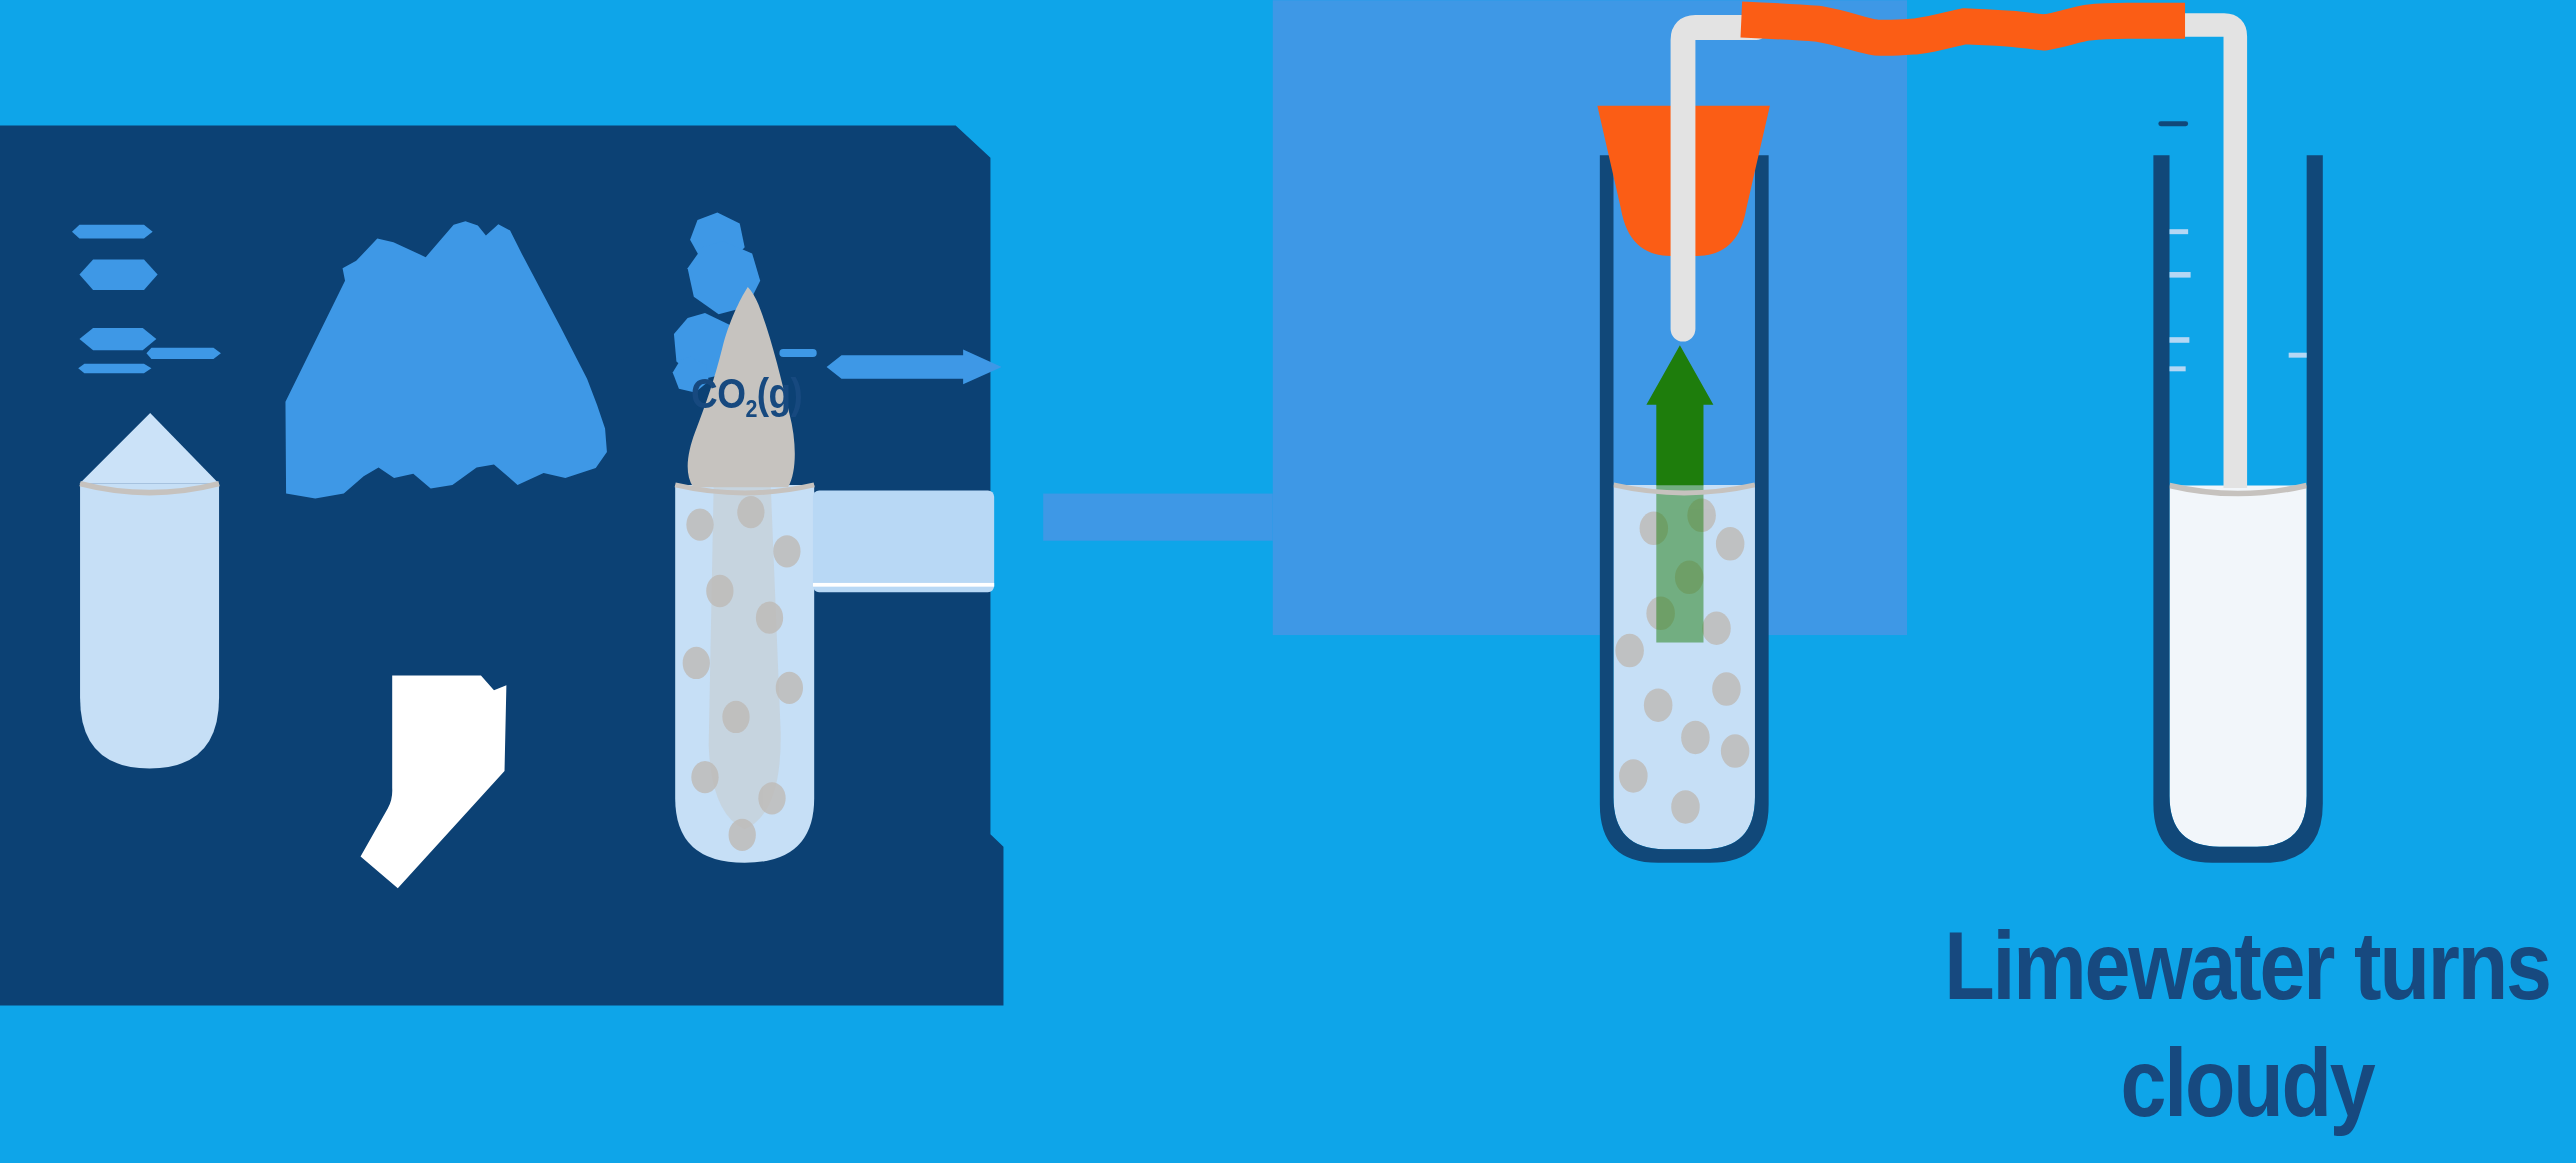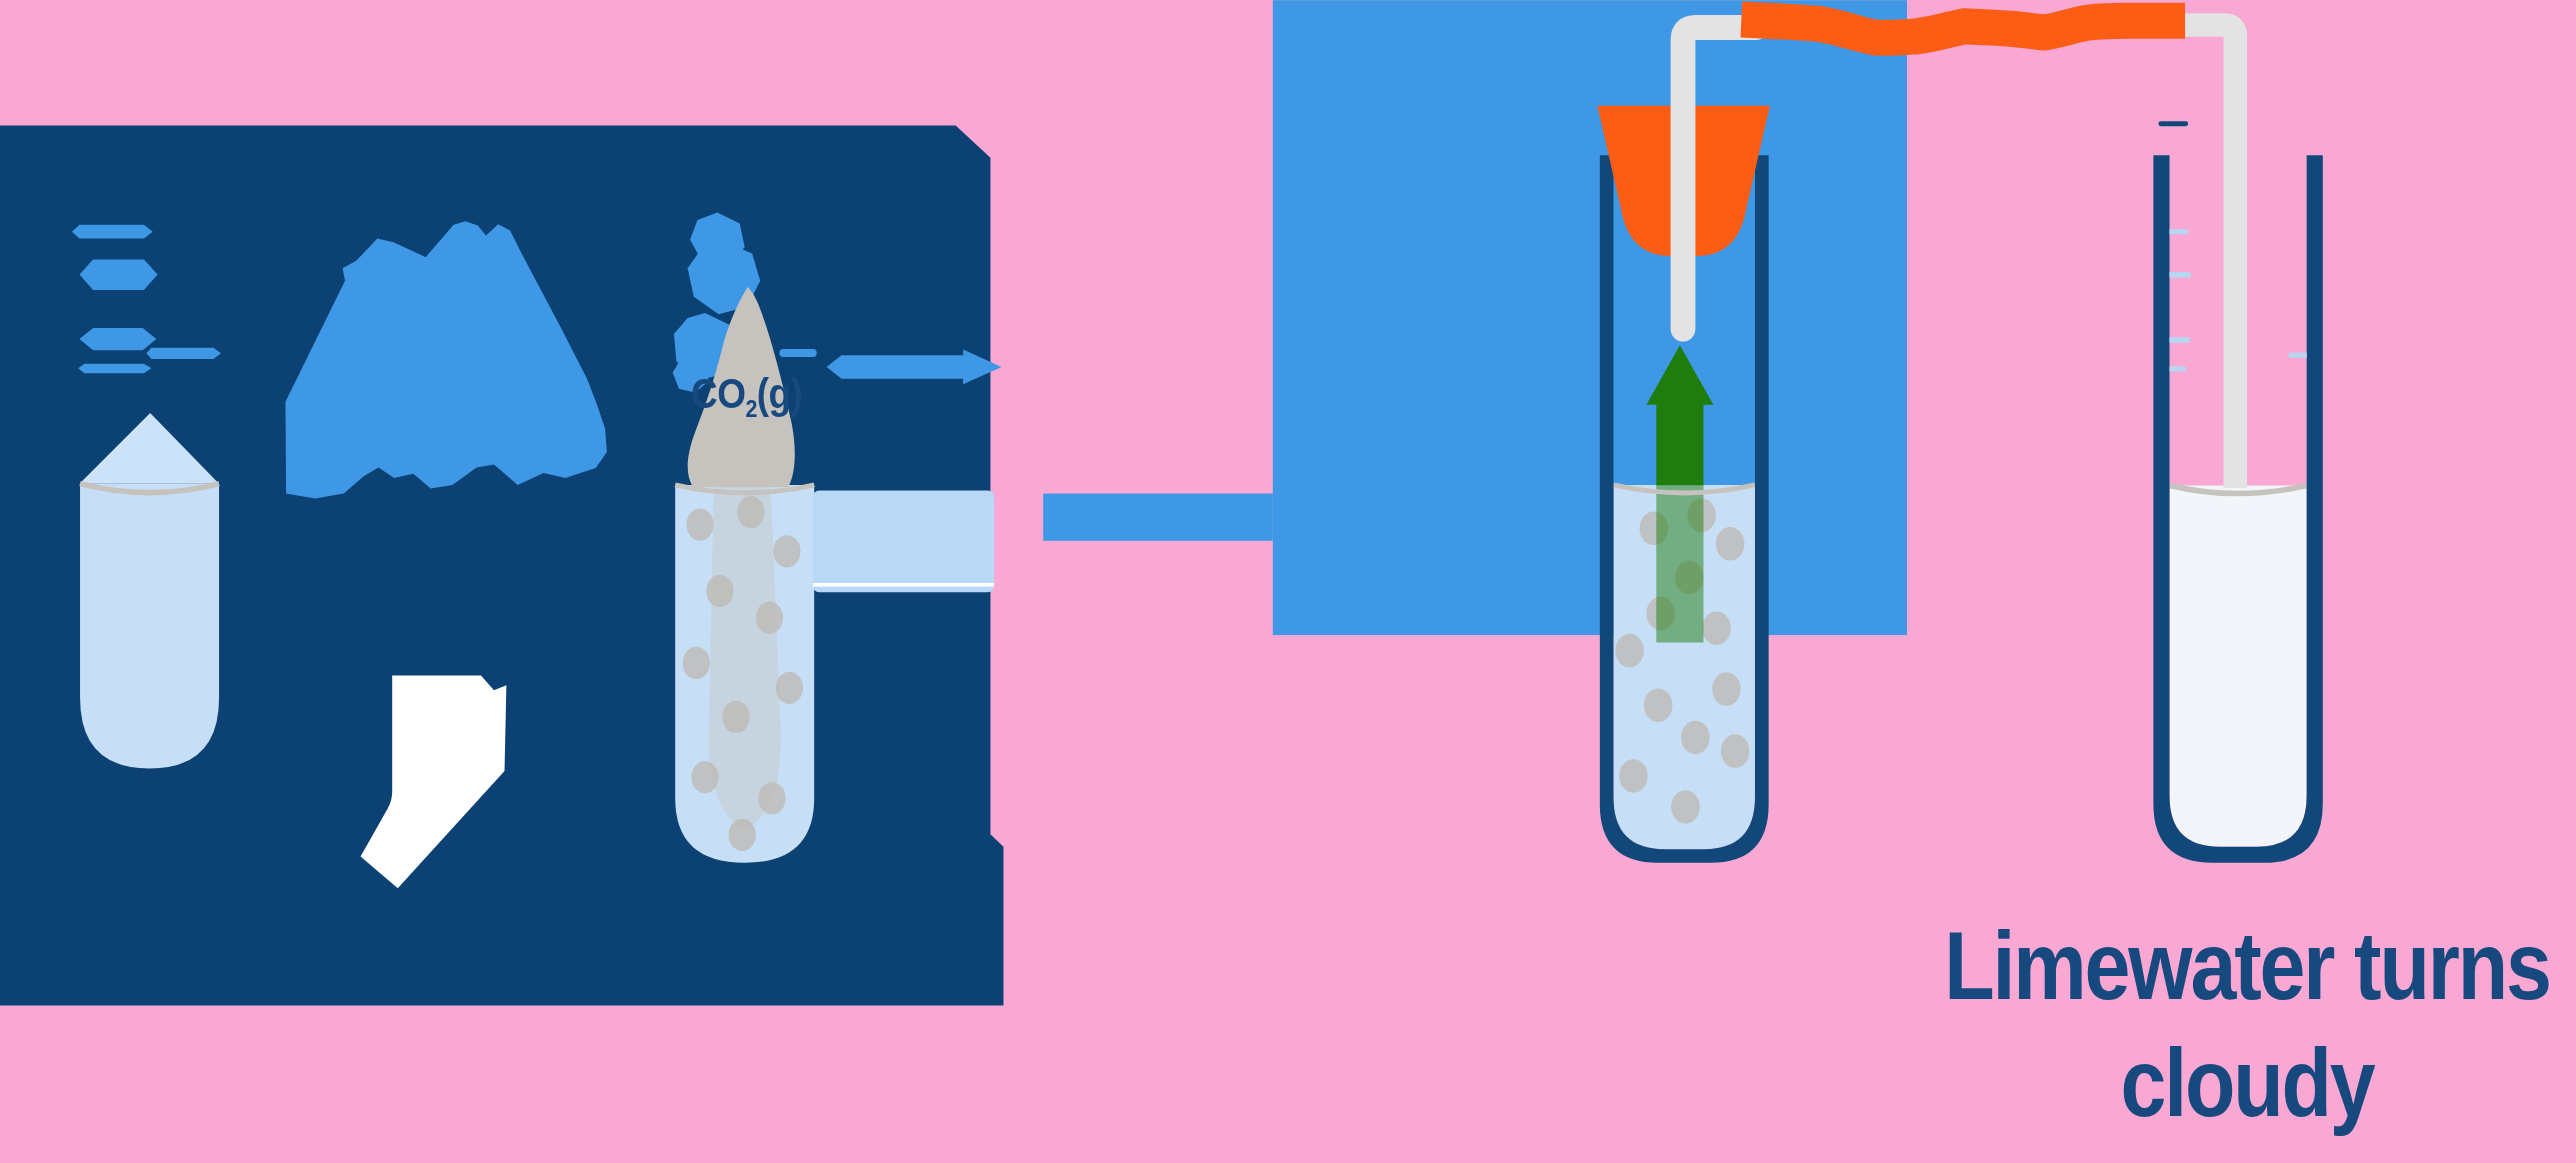--- a/index.html
+++ b/index.html
@@ -1,17 +1,17 @@
 <!DOCTYPE html>
 <html style="font-size:10px"><head>
 <meta charset="utf-8">
 <style>
   html,body{margin:0;padding:0;background:#ffffff;}
   body{font-family:"Liberation Sans","DejaVu Sans",sans-serif;}
-  .stage{position:relative;width:2576px;height:1164px;background:#f9a8d4;overflow:hidden;}
+  .stage{position:relative;width:2576px;height:1164px;background:#0ea5e9;overflow:hidden;}
   .stage svg{position:absolute;left:0;top:0;}
   .overlay{position:absolute;font-weight:bold;color:#17497f;}
   #co2-label{left:691px;top:370px;font-size:42px;white-space:nowrap;
              transform:scaleX(0.88);transform-origin:0 0;letter-spacing:-0.6px;}
   #co2-label .sub{font-size:0.58em;vertical-align:-0.38em;}
   #caption{left:1831px;top:907px;width:832px;text-align:center;
            font-size:96px;line-height:117px;letter-spacing:-2.5px;
            transform:scaleX(0.86);transform-origin:50% 0;}
   #caption .cap-line{display:block;}
 </style>

